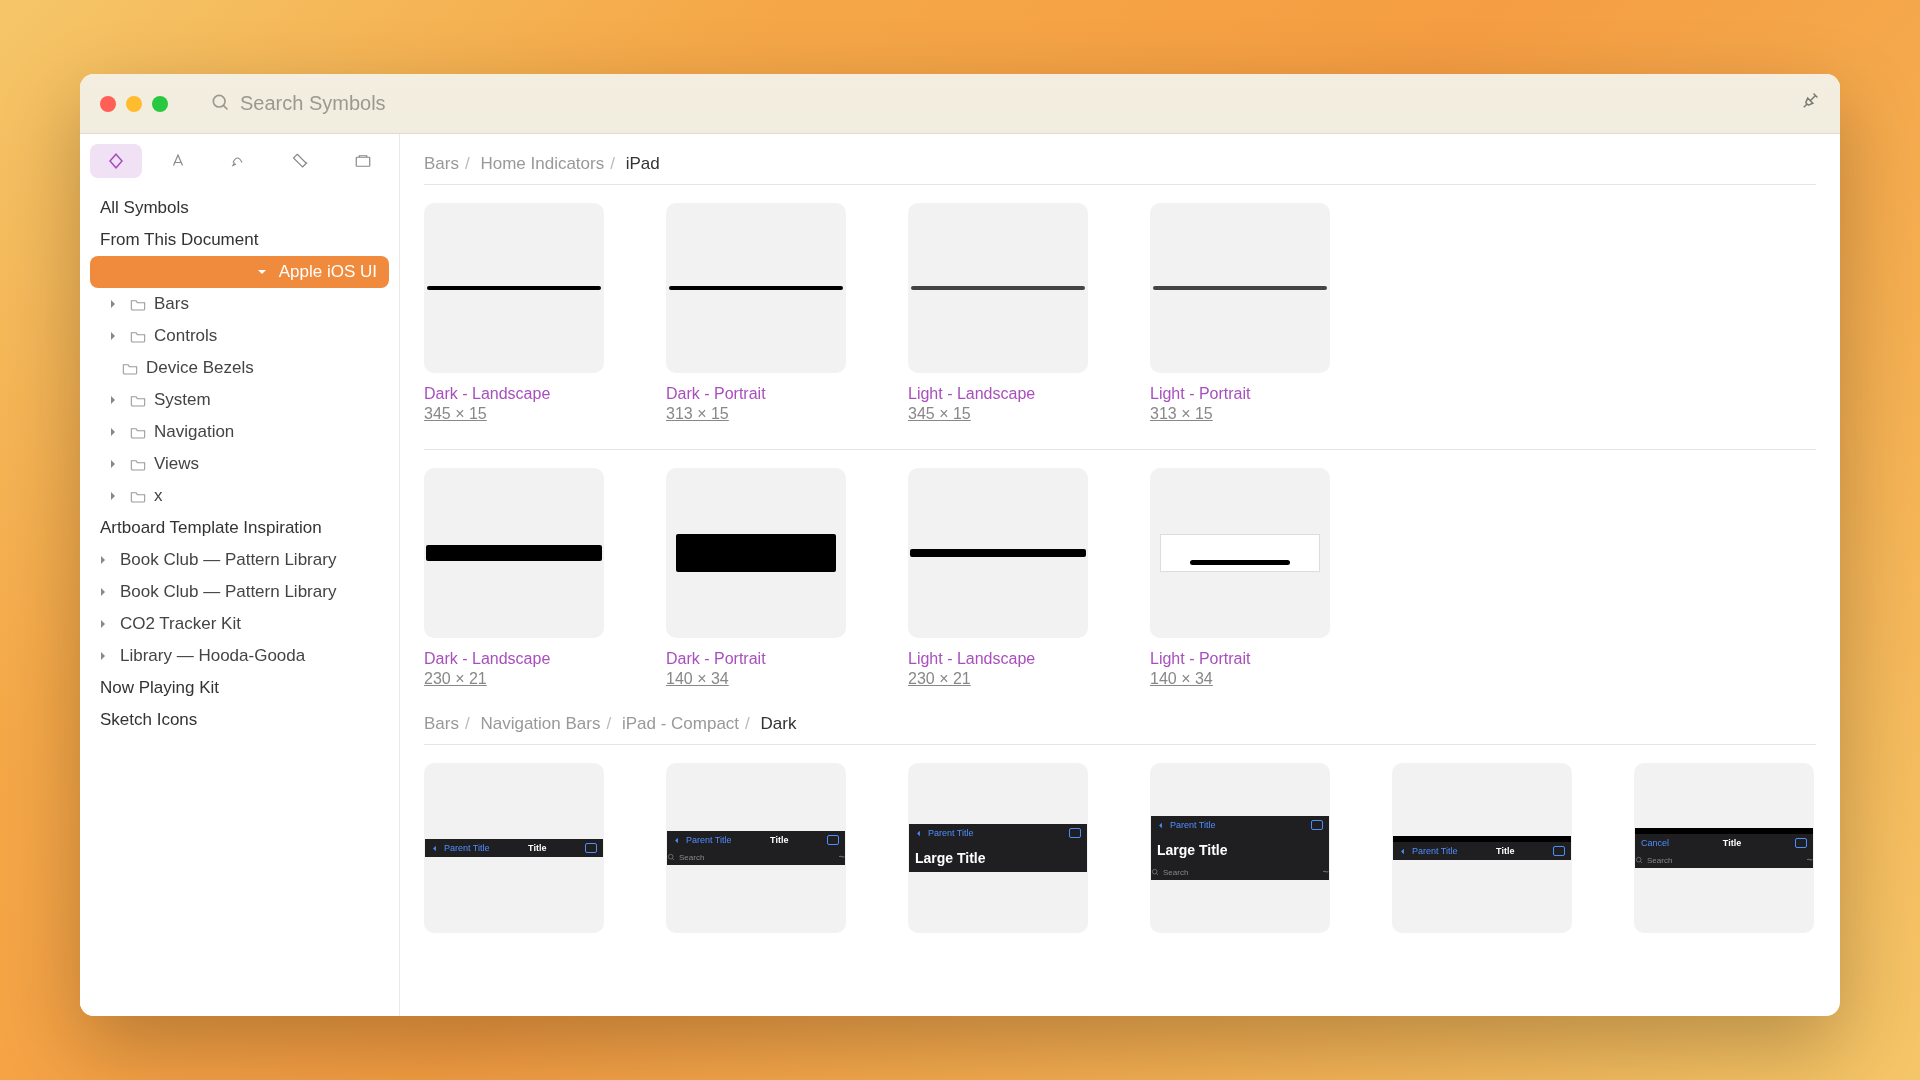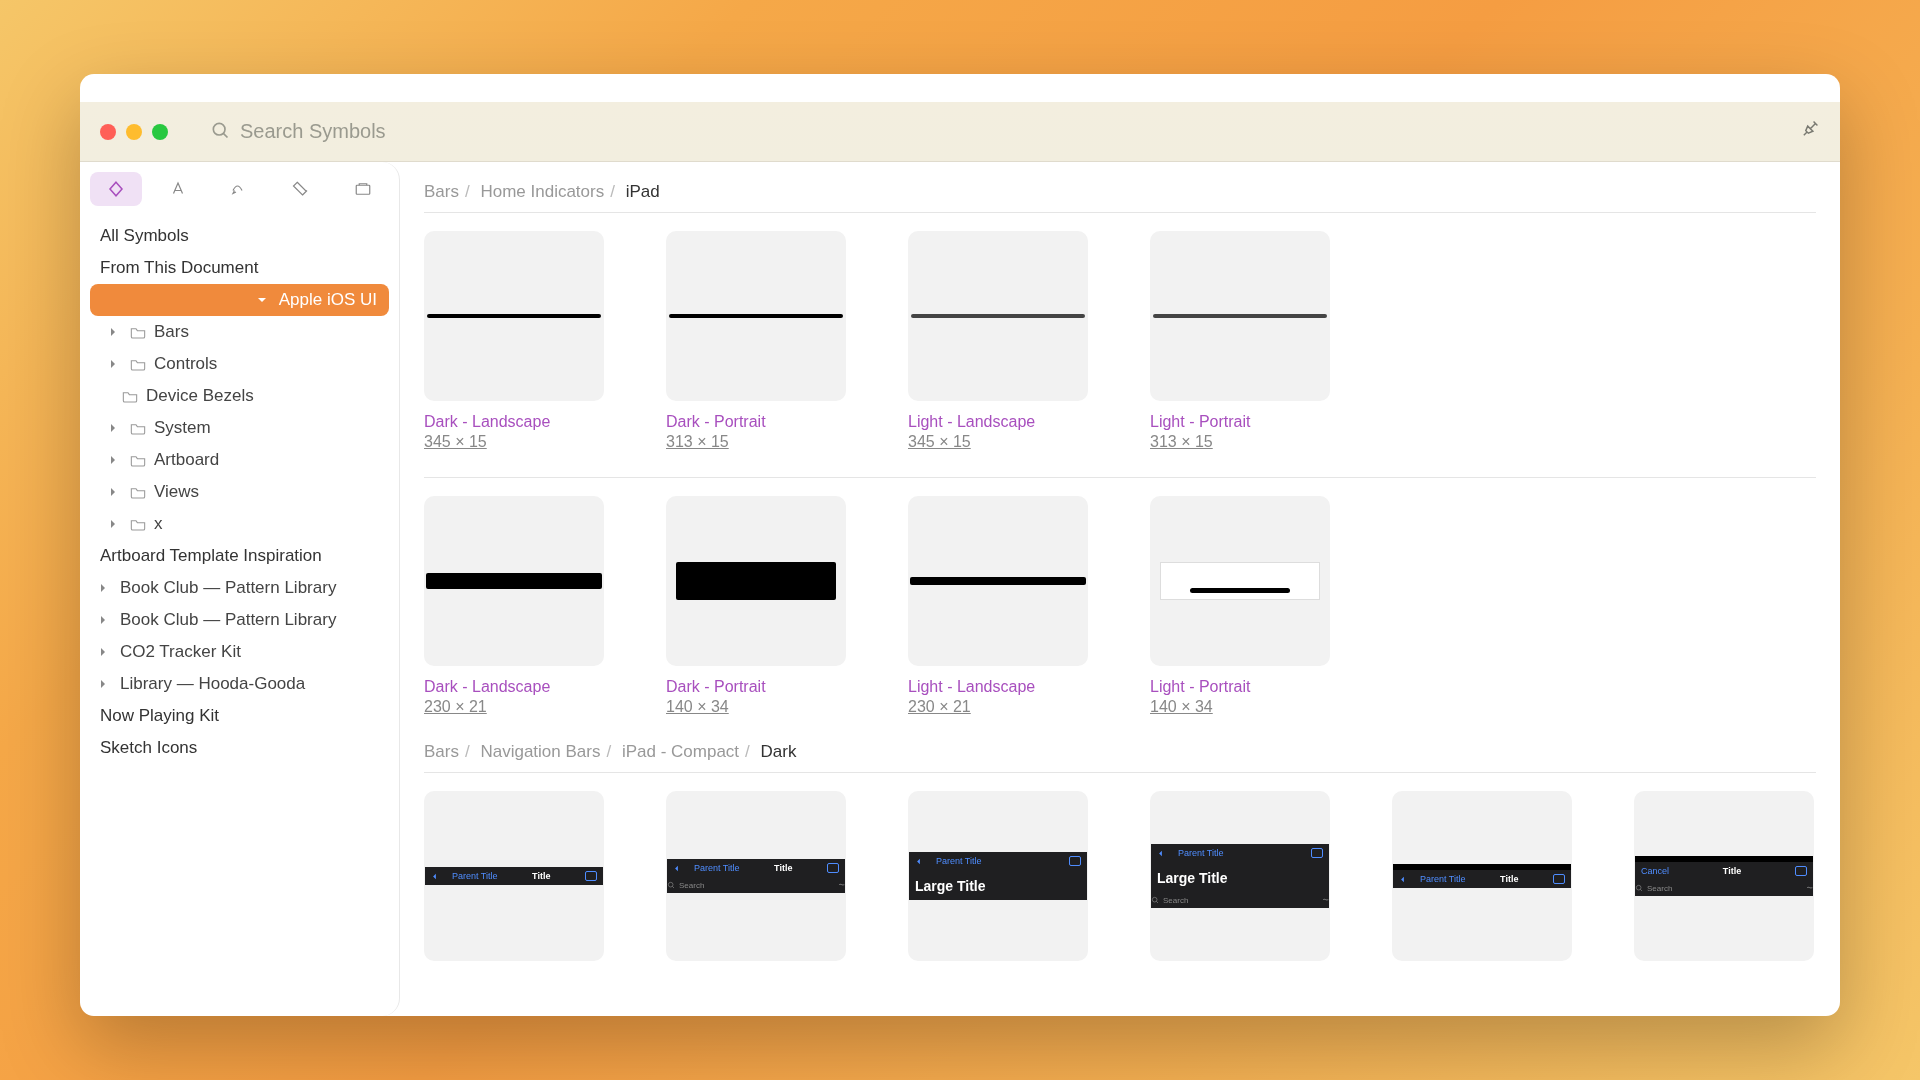--- a/index.html
+++ b/index.html
@@ -10,35 +10,34 @@
 }
 .window {
   width: 1760px; height: 942px; background: #fff; border-radius: 14px;
   box-shadow: 0 30px 80px rgba(0,0,0,.25); overflow: hidden; display: flex; flex-direction: column;
   position: relative; margin-top: 10px;
 }
 .titlebar {
   height: 60px; display: flex; align-items: center; padding: 0 20px;
   background: linear-gradient(180deg, #f3eedf 0%, #f2eedf 100%);
   border-bottom: 1px solid rgba(0,0,0,.08);
-  margin-top: 28px;
 }
 .traffic { display: flex; gap: 10px; }
 .traffic span { width: 16px; height: 16px; border-radius: 50%; display: block; }
 .traffic .red { background: #ff5f57; }
 .traffic .yellow { background: #febc2e; }
 .traffic .green { background: #28c840; }
 .search-wrap { display: flex; align-items: center; margin-left: 42px; color: #9a9a8f; flex: 1; }
 .search-wrap svg { width: 20px; height: 20px; }
 .search-input { border: 0; background: transparent; font-size: 20px; color: #9a9a8f; margin-left: 10px; outline: none; width: 500px; }
 .search-input::placeholder { color: #9a9a8f; }
 .pin { color: #7a7a72; }
 .pin svg { width: 22px; height: 22px; transform: rotate(45deg); }
 .body { flex: 1; display: flex; overflow: hidden; }
-.sidebar { width: 320px; border-right: 1px solid #e8e8e8; background: #fff; display: flex; flex-direction: column; border-radius: 18px; }
+.sidebar { width: 320px; border-right: 1px solid #e8e8e8; background: #fff; display: flex; flex-direction: column; }
 .sidebar-tabs { display: flex; gap: 10px; padding: 10px 10px 14px 10px; }
 .sidebar-tabs .tab { width: 60px; height: 34px; border-radius: 8px; display: flex; align-items: center; justify-content: center; color: #888; }
 .sidebar-tabs .tab.active { background: #f0e1f5; color: #a84fbe; }
 .sidebar-tabs svg { width: 18px; height: 18px; }
 .tree { overflow-y: auto; font-size: 17px; color: #444; padding-bottom: 20px; }
 .tree-item { display: flex; align-items: center; height: 32px; padding: 0 12px; gap: 8px; cursor: default; white-space: nowrap; }
 .tree-item .chev { width: 18px; display: flex; align-items: center; justify-content: center; color: #888; }
 .tree-item .chev svg { width: 10px; height: 10px; }
 .tree-item .ficon { color: #999; display: flex; align-items: center; }
 .tree-item .ficon svg { width: 16px; height: 14px; }
@@ -61,21 +60,21 @@
 .home-ind.w1 { width: 174px; }
 .phone-dark-l { width: 176px; height: 16px; background: #000; border-radius: 2px; }
 .phone-dark-p { width: 160px; height: 38px; background: #000; border-radius: 2px; }
 .phone-light-p { width: 160px; height: 38px; background: #fff; border: 1px solid #ddd; display:flex; align-items:flex-end; justify-content:center; }
 .phone-light-p span { width:100px; height:5px; background:#000; border-radius:3px; margin-bottom:6px; }
 .phone-light-l { width: 176px; height: 8px; background: #000; border-radius: 2px; }
 .card-title { font-size: 16px; color: #a84fbe; margin-top: 12px; }
 .card-dim { font-size: 16px; color: #888; margin-top: 2px; text-decoration: underline; }
 .navthumb { width: 178px; position: relative; }
 .navbar { background: #1f1f21; color: #fff; font-size: 9px; padding: 4px 6px; display: flex; align-items: center; justify-content: space-between; }
-.navbar .back { color: #4f8dff; display: flex; align-items: center; gap: 14px; }
+.navbar .back { color: #4f8dff; display: flex; align-items: center; gap: 6px; }
 .navbar .back svg { width: 7px; height: 7px; }
 .navbar .title { font-weight: 600; font-size: 9px; }
 .navbar .action { width: 12px; height: 10px; border: 1px solid #4f8dff; border-radius: 2px; }
 .navbar.large .bigtitle { font-size: 14px; font-weight: 700; padding: 4px 0 2px 0; }
 .searchbar { background: #1f1f21; color: #888; font-size: 8px; padding: 3px 0; display: flex; align-items: center; gap: 4px; }
 .searchbar svg { width: 8px; height: 8px; }
 .searchbar .mic { margin-left: auto; }
 .blackbar { background:#000; height:6px; width:178px; }
 </style>
 </head>
@@ -208,21 +207,21 @@
           <span class="chev">
               <svg viewBox="0 0 10 10" fill="currentColor">
                 <path d="M3 1l4 4-4 4z"></path>
               </svg>
             </span>
           <span class="ficon">
               <svg viewBox="0 0 24 20" fill="none" stroke="currentColor" stroke-width="1.6">
                 <path d="M2 5h7l2 3h11v9a2 2 0 0 1-2 2H4a2 2 0 0 1-2-2z"></path>
               </svg>
             </span>
-          <span class="label">Artboard</span>
+          <span class="label">Navigation</span>
         </div>
         <div class="tree-item sub1">
           <span class="chev">
               <svg viewBox="0 0 10 10" fill="currentColor">
                 <path d="M3 1l4 4-4 4z"></path>
               </svg>
             </span>
           <span class="ficon">
               <svg viewBox="0 0 24 20" fill="none" stroke="currentColor" stroke-width="1.6">
                 <path d="M2 5h7l2 3h11v9a2 2 0 0 1-2 2H4a2 2 0 0 1-2-2z"></path>

